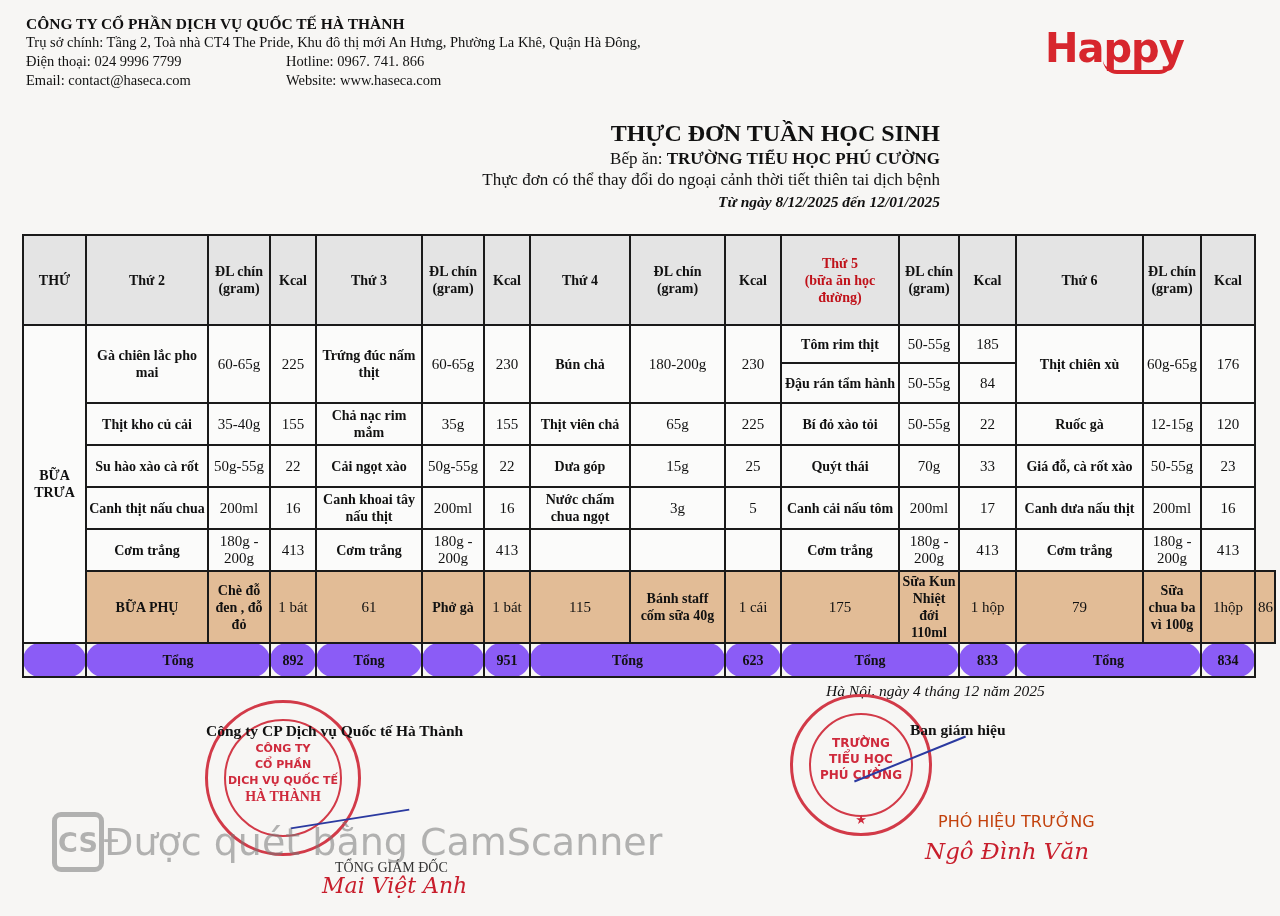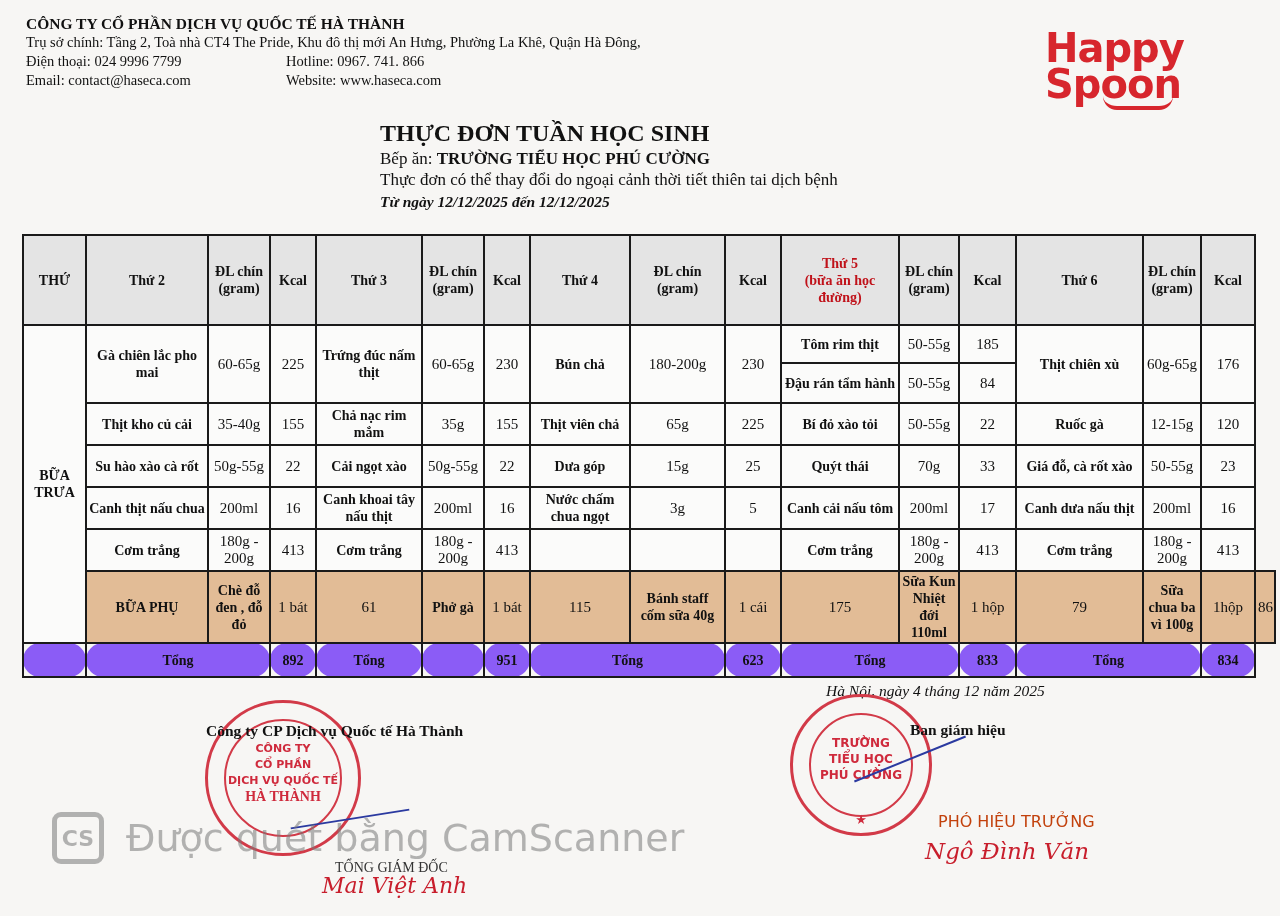--- a/index.html
+++ b/index.html
@@ -3,21 +3,21 @@
 <meta charset="utf-8">
 <style>
   html,body{margin:0;padding:0;}
   body{width:1280px;height:916px;background:#f7f6f4;position:relative;overflow:hidden;font-family:"Liberation Serif","DejaVu Serif",serif;color:#111;}
   .company{position:absolute;left:26px;top:14px;font-size:14.5px;line-height:19px;}
   .company .cname{font-weight:bold;font-size:15.5px;}
   .company .row{display:flex;}
   .company .row .c1{width:260px;}
   .logo{position:absolute;left:1045px;top:30px;color:#d7262d;font-family:"DejaVu Sans","Liberation Sans",sans-serif;font-weight:bold;font-size:40px;line-height:36px;letter-spacing:-1px;}
   .logo .smile{display:block;width:70px;height:10px;border-bottom:4px solid #d7262d;border-radius:0 0 40px 40px;margin:-6px 0 0 58px;}
-  .titles{position:absolute;left:380px;top:118px;width:560px;text-align:left;}
+  .titles{position:absolute;left:380px;top:118px;width:560px;text-align:right;}
   .titles .t1{font-weight:bold;font-size:24px;line-height:30px;}
   .titles .t2{font-size:17px;line-height:21px;}
   .titles .t2 b{font-weight:bold;}
   .titles .t3{font-size:17px;line-height:22px;}
   .titles .t4{font-size:15.5px;line-height:22px;font-style:italic;font-weight:bold;}
   table.menu{position:absolute;left:22px;top:234px;width:1254px;border-collapse:collapse;table-layout:fixed;font-size:14px;font-weight:bold;}
   table.menu td,table.menu th{border:2px solid #1a1a1a;text-align:center;vertical-align:middle;padding:1px 2px;line-height:17px;}
   table.menu th{background:#e4e4e4;font-weight:bold;height:86px;}
   table.menu th.red .red-t{color:#c0121a;}
   table.menu td.num,table.menu td.amt{font-weight:normal;font-size:15px;}
@@ -38,50 +38,49 @@
   .signature{position:absolute;border-top:2px solid #2b3aa0;transform:rotate(-9deg);}
   .sig1{left:290px;top:818px;width:120px;}
   .sig2{left:850px;top:758px;width:120px;transform:rotate(-22deg);}
   .director-role{position:absolute;left:335px;top:860px;font-size:14px;color:#333;}
   .director-name{position:absolute;left:322px;top:873px;font-size:22px;font-style:italic;color:#c81e2c;font-family:"DejaVu Serif",serif;}
   .place-date{position:absolute;left:826px;top:682px;font-style:italic;font-size:15.5px;}
   .board{position:absolute;left:910px;top:721px;font-weight:bold;font-size:15.5px;}
   .vp-role{position:absolute;left:938px;top:812px;font-family:"DejaVu Sans","Liberation Sans",sans-serif;font-size:16px;color:#c2410c;}
   .vp-name{position:absolute;left:925px;top:838px;font-size:23px;font-style:italic;color:#c81e2c;font-family:"DejaVu Serif",serif;}
   .watermark{position:absolute;left:52px;top:812px;display:flex;align-items:center;color:rgba(120,120,120,0.55);font-family:"DejaVu Sans","Liberation Sans",sans-serif;}
-  .watermark .cs{width:52px;height:52px;border:5px solid rgba(120,120,120,0.55);border-radius:9px;box-sizing:border-box;font-weight:bold;font-size:22px;display:flex;align-items:center;justify-content:center;margin-right:22px;}
+  .watermark .cs{width:52px;height:60px;border:5px solid rgba(120,120,120,0.55);border-radius:9px;box-sizing:border-box;font-weight:bold;font-size:27px;display:flex;align-items:center;justify-content:center;}
   .watermark .wtext{font-size:38px;}
 </style>
 </head>
 <body>
 
 <div class="company">
   <div class="cname">CÔNG TY CỔ PHẦN DỊCH VỤ QUỐC TẾ HÀ THÀNH</div>
   <div>Trụ sở chính: Tầng 2, Toà nhà CT4 The Pride, Khu đô thị mới An Hưng, Phường La Khê, Quận Hà Đông,</div>
   <div class="row">
     <div class="c1">Điện thoại: 024 9996 7799</div>
     <div>Hotline: 0967. 741. 866</div>
   </div>
   <div class="row">
     <div class="c1">Email: contact@haseca.com</div>
     <div>Website: www.haseca.com</div>
   </div>
 </div>
 
 <div class="logo">
   <div>Happy</div>
-  <div>Spoon</div>
   <span class="smile"></span>
 </div>
 
 <div class="titles">
   <div class="t1">THỰC ĐƠN TUẦN HỌC SINH</div>
   <div class="t2"><span>Bếp ăn: </span><b>TRƯỜNG TIỂU HỌC PHÚ CƯỜNG</b></div>
   <div class="t3">Thực đơn có thể thay đổi do ngoại cảnh thời tiết thiên tai dịch bệnh</div>
-  <div class="t4">Từ ngày 12/12/2025 đến  12/12/2025</div>
+  <div class="t4">Từ ngày 8/12/2025 đến  12/01/2025</div>
 </div>
 
 <table class="menu">
   <colgroup>
     <col style="width:63px">
       <col style="width:122px">
       <col style="width:62px">
       <col style="width:46px">
     <col style="width:106px">
       <col style="width:62px">

